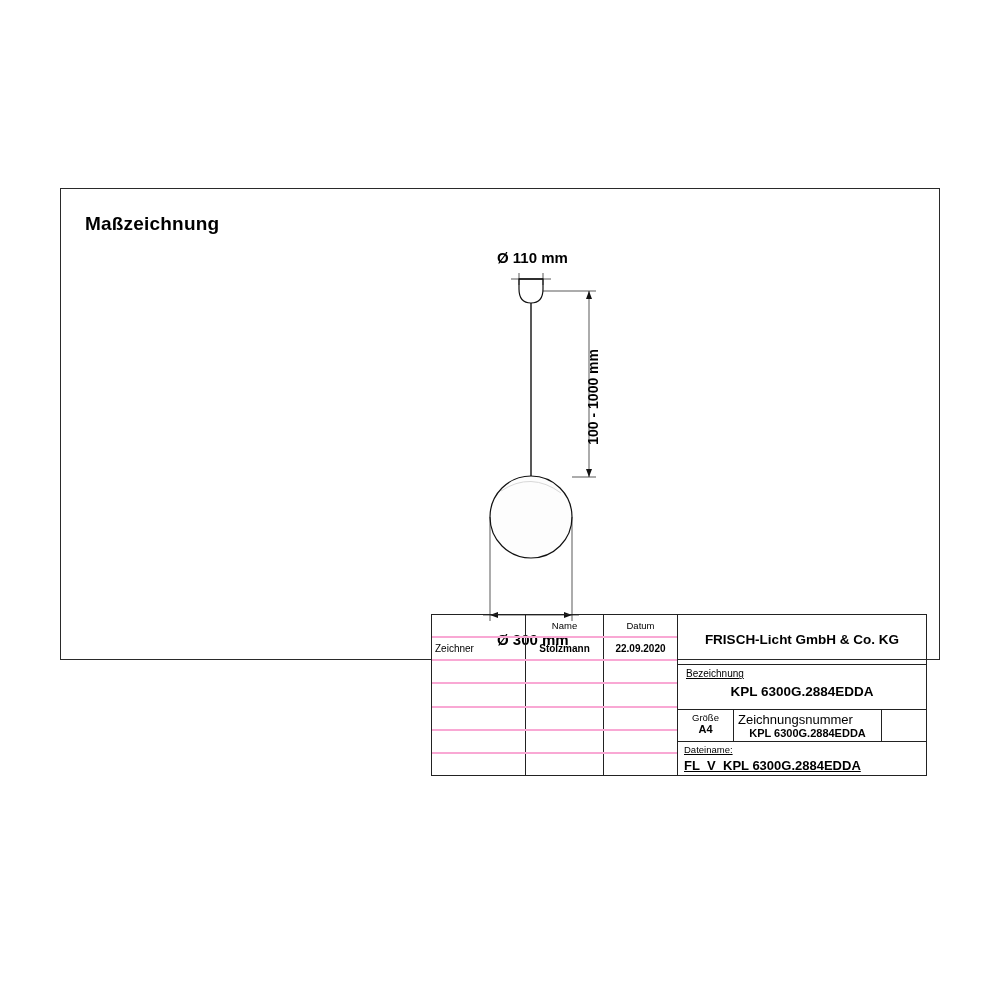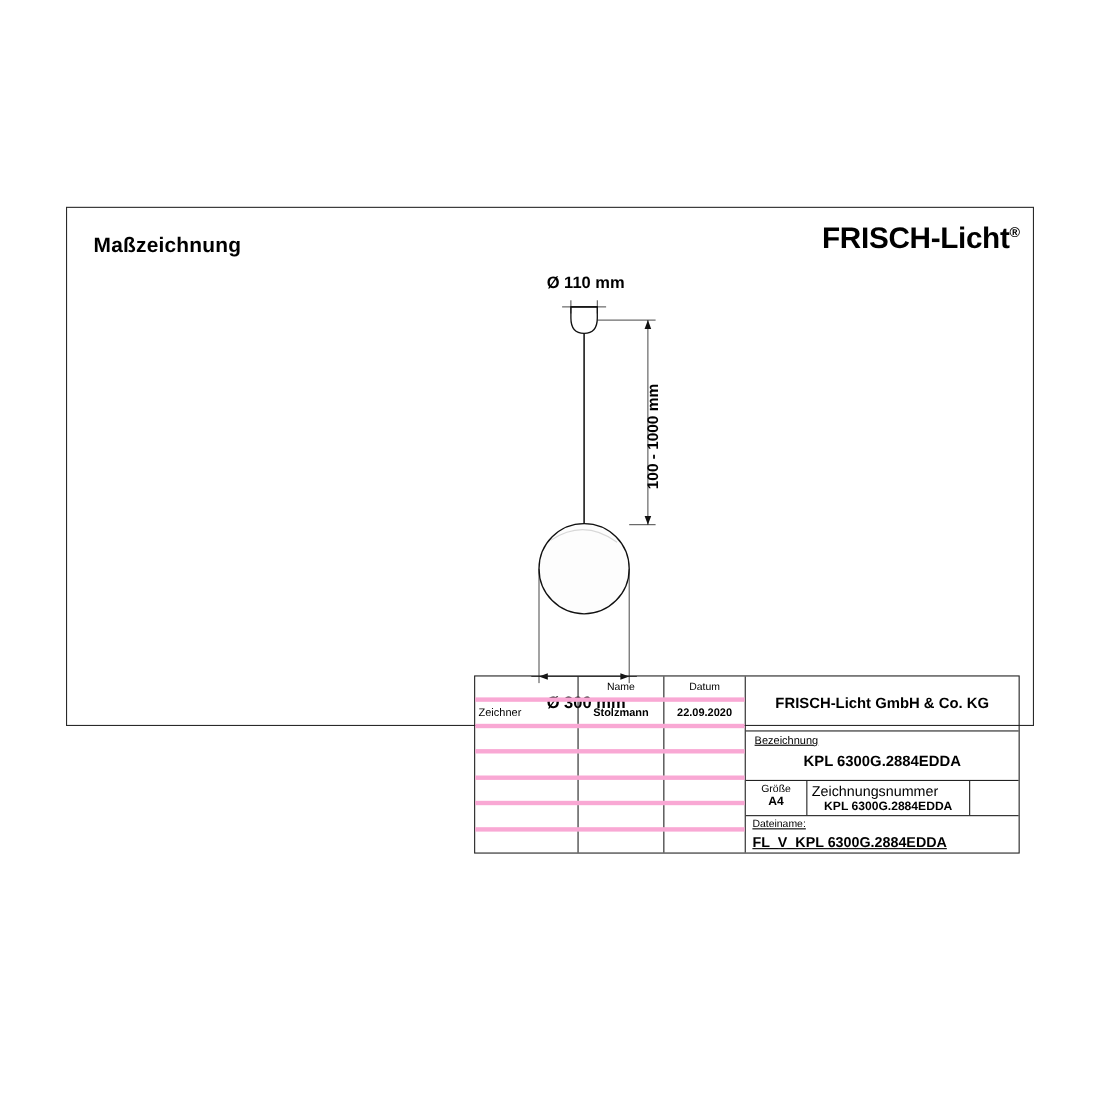--- a/index.html
+++ b/index.html
@@ -102,21 +102,21 @@
   #tb-left {
     width: 246px;
     border-right: 1px solid #222;
     box-sizing: border-box;
     display: flex;
     flex-direction: column;
   }
   .tb-row {
     display: flex;
     flex: 1 1 0;
-    border-bottom: 4px solid #f9a8d4;
+    border-bottom: 2px solid #f9a8d4;
     box-sizing: border-box;
   }
   .tb-row:last-child { border-bottom: none; }
   .tb-c1 { width: 94px; border-right: 1px solid #222; box-sizing: border-box; padding: 1px 3px; display:flex; align-items:center;}
   .tb-c2 { width: 78px; border-right: 1px solid #222; box-sizing: border-box; padding: 1px 3px; display:flex; align-items:center; justify-content:center;}
   .tb-c3 { flex: 1; box-sizing: border-box; padding: 1px 3px; display:flex; align-items:center; justify-content:center;}
   .hdr { font-size: 9.5px; }
   .bold { font-weight: bold; }
 
   #tb-right {
@@ -175,21 +175,20 @@
   #tb-file .label { font-size: 9.5px; }
   #tb-file .value { font-size: 13px; font-weight: bold; margin-top: 3px; }
 </style>
 </head>
 <body>
 
 <div id="sheet">
 
   <div id="title-main">Maßzeichnung</div>
 
-  <div id="brand"><span>FRISCH-Licht</span><span class="reg">®</span></div>
 
   <div id="drawing">
 
     <div class="dim-text" id="dim-top">Ø 110 mm</div>
     <div class="dim-text" id="dim-bottom">Ø 300 mm</div>
     <div class="dim-text" id="dim-vert">100 - 1000 mm</div>
 
     <svg id="geom" viewBox="0 0 300 420">
 
       <path d="M128 30 L128 40 Q128 54 140 54 Q152 54 152 40 L152 30 Z" fill="#ffffff" stroke="#111" stroke-width="1.2"></path>

